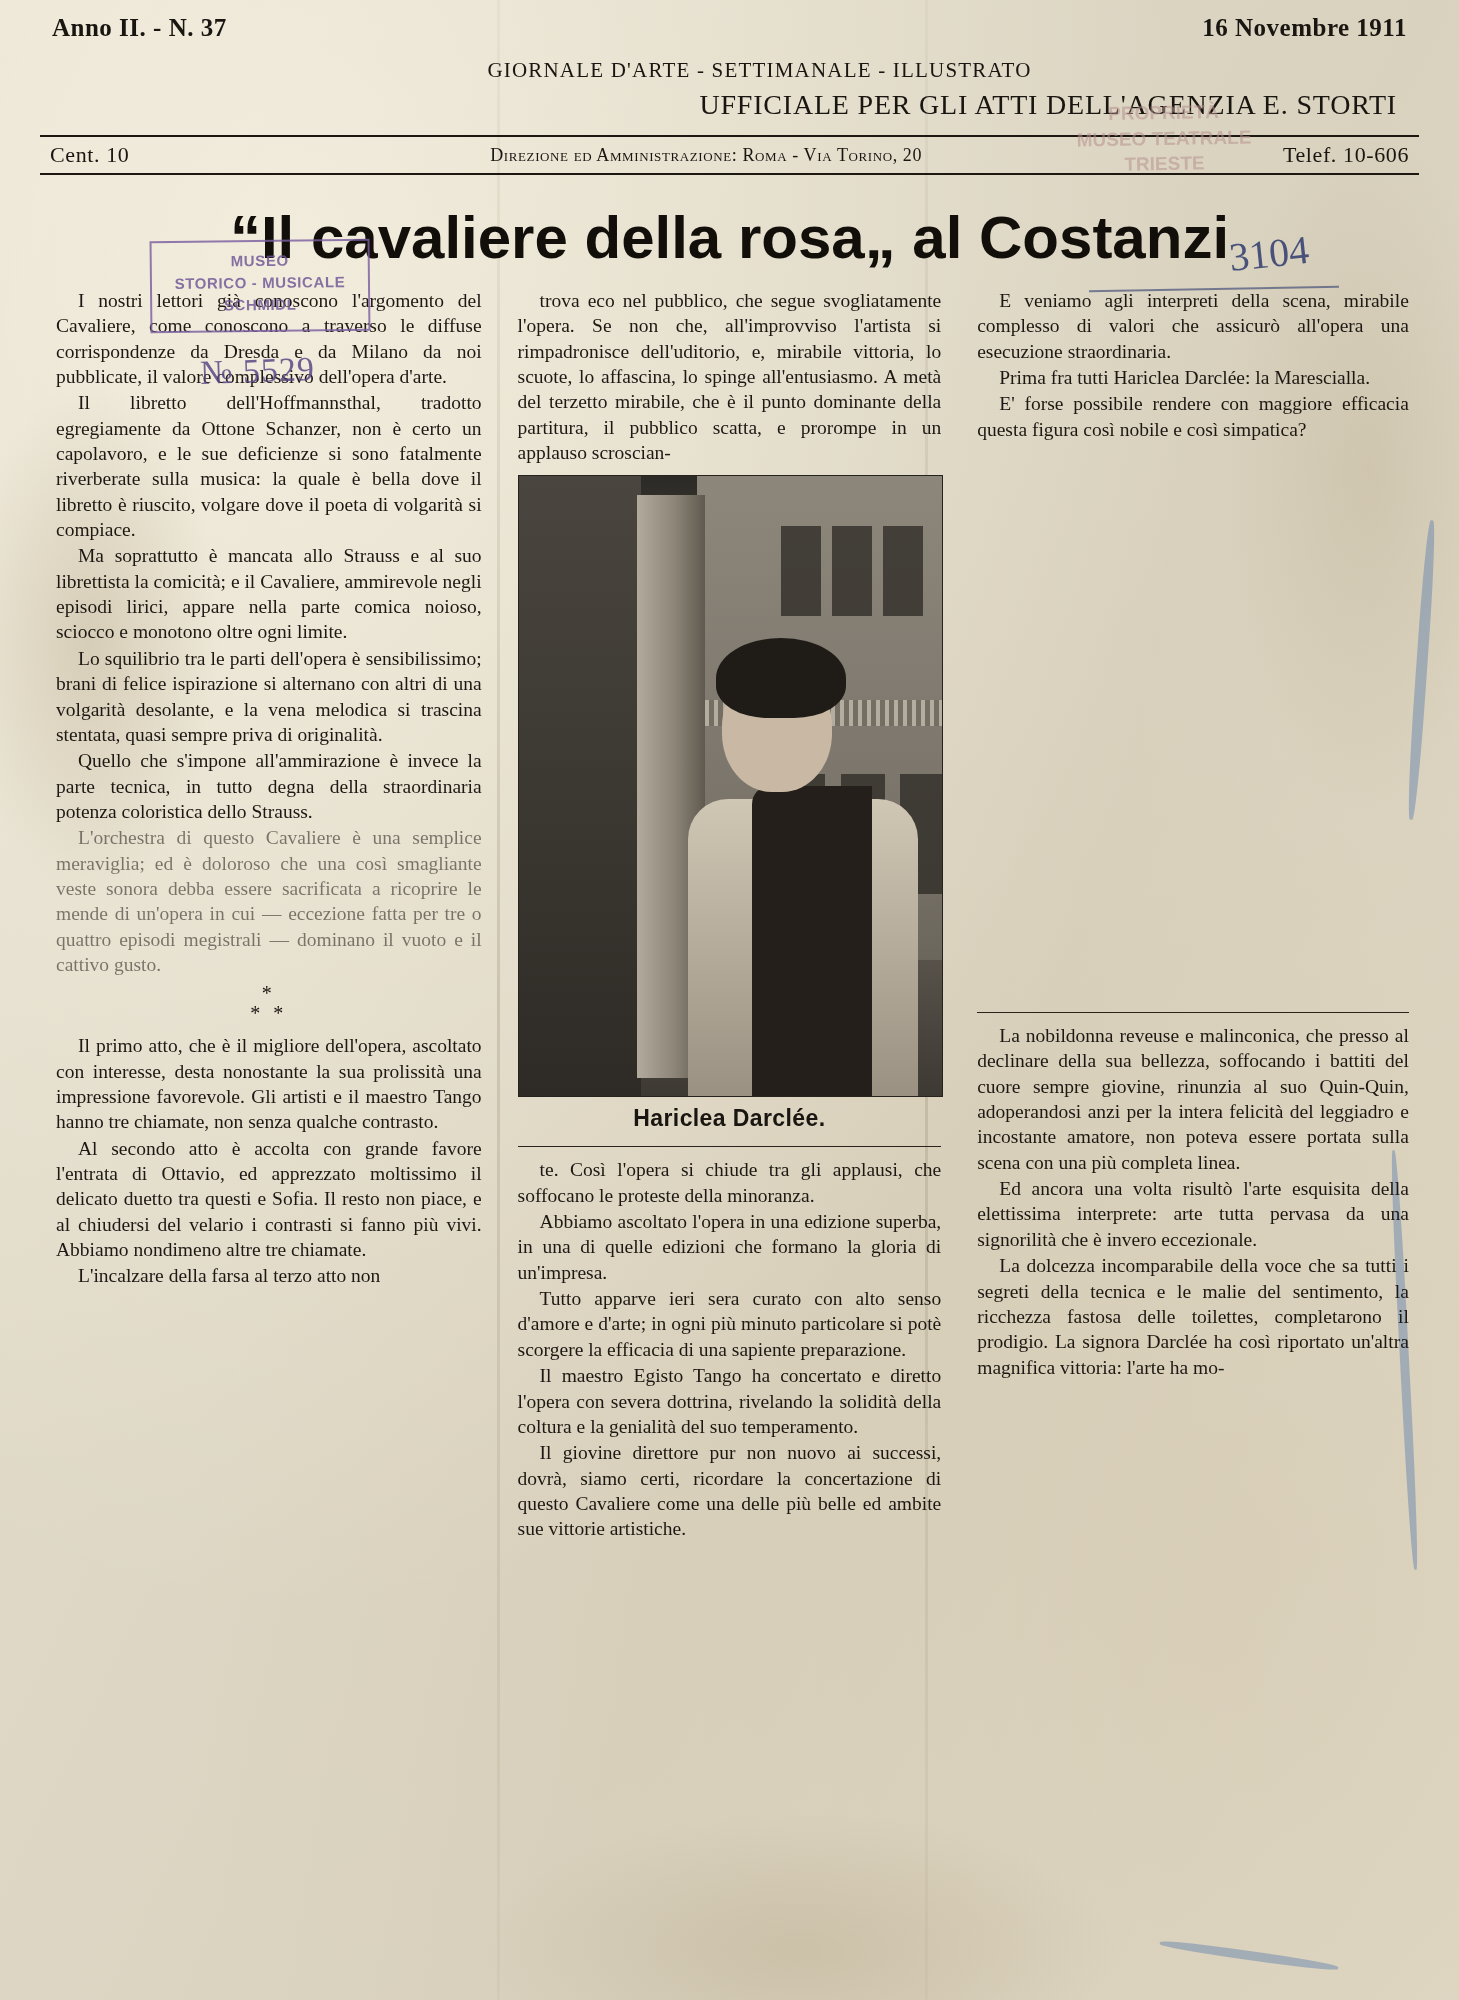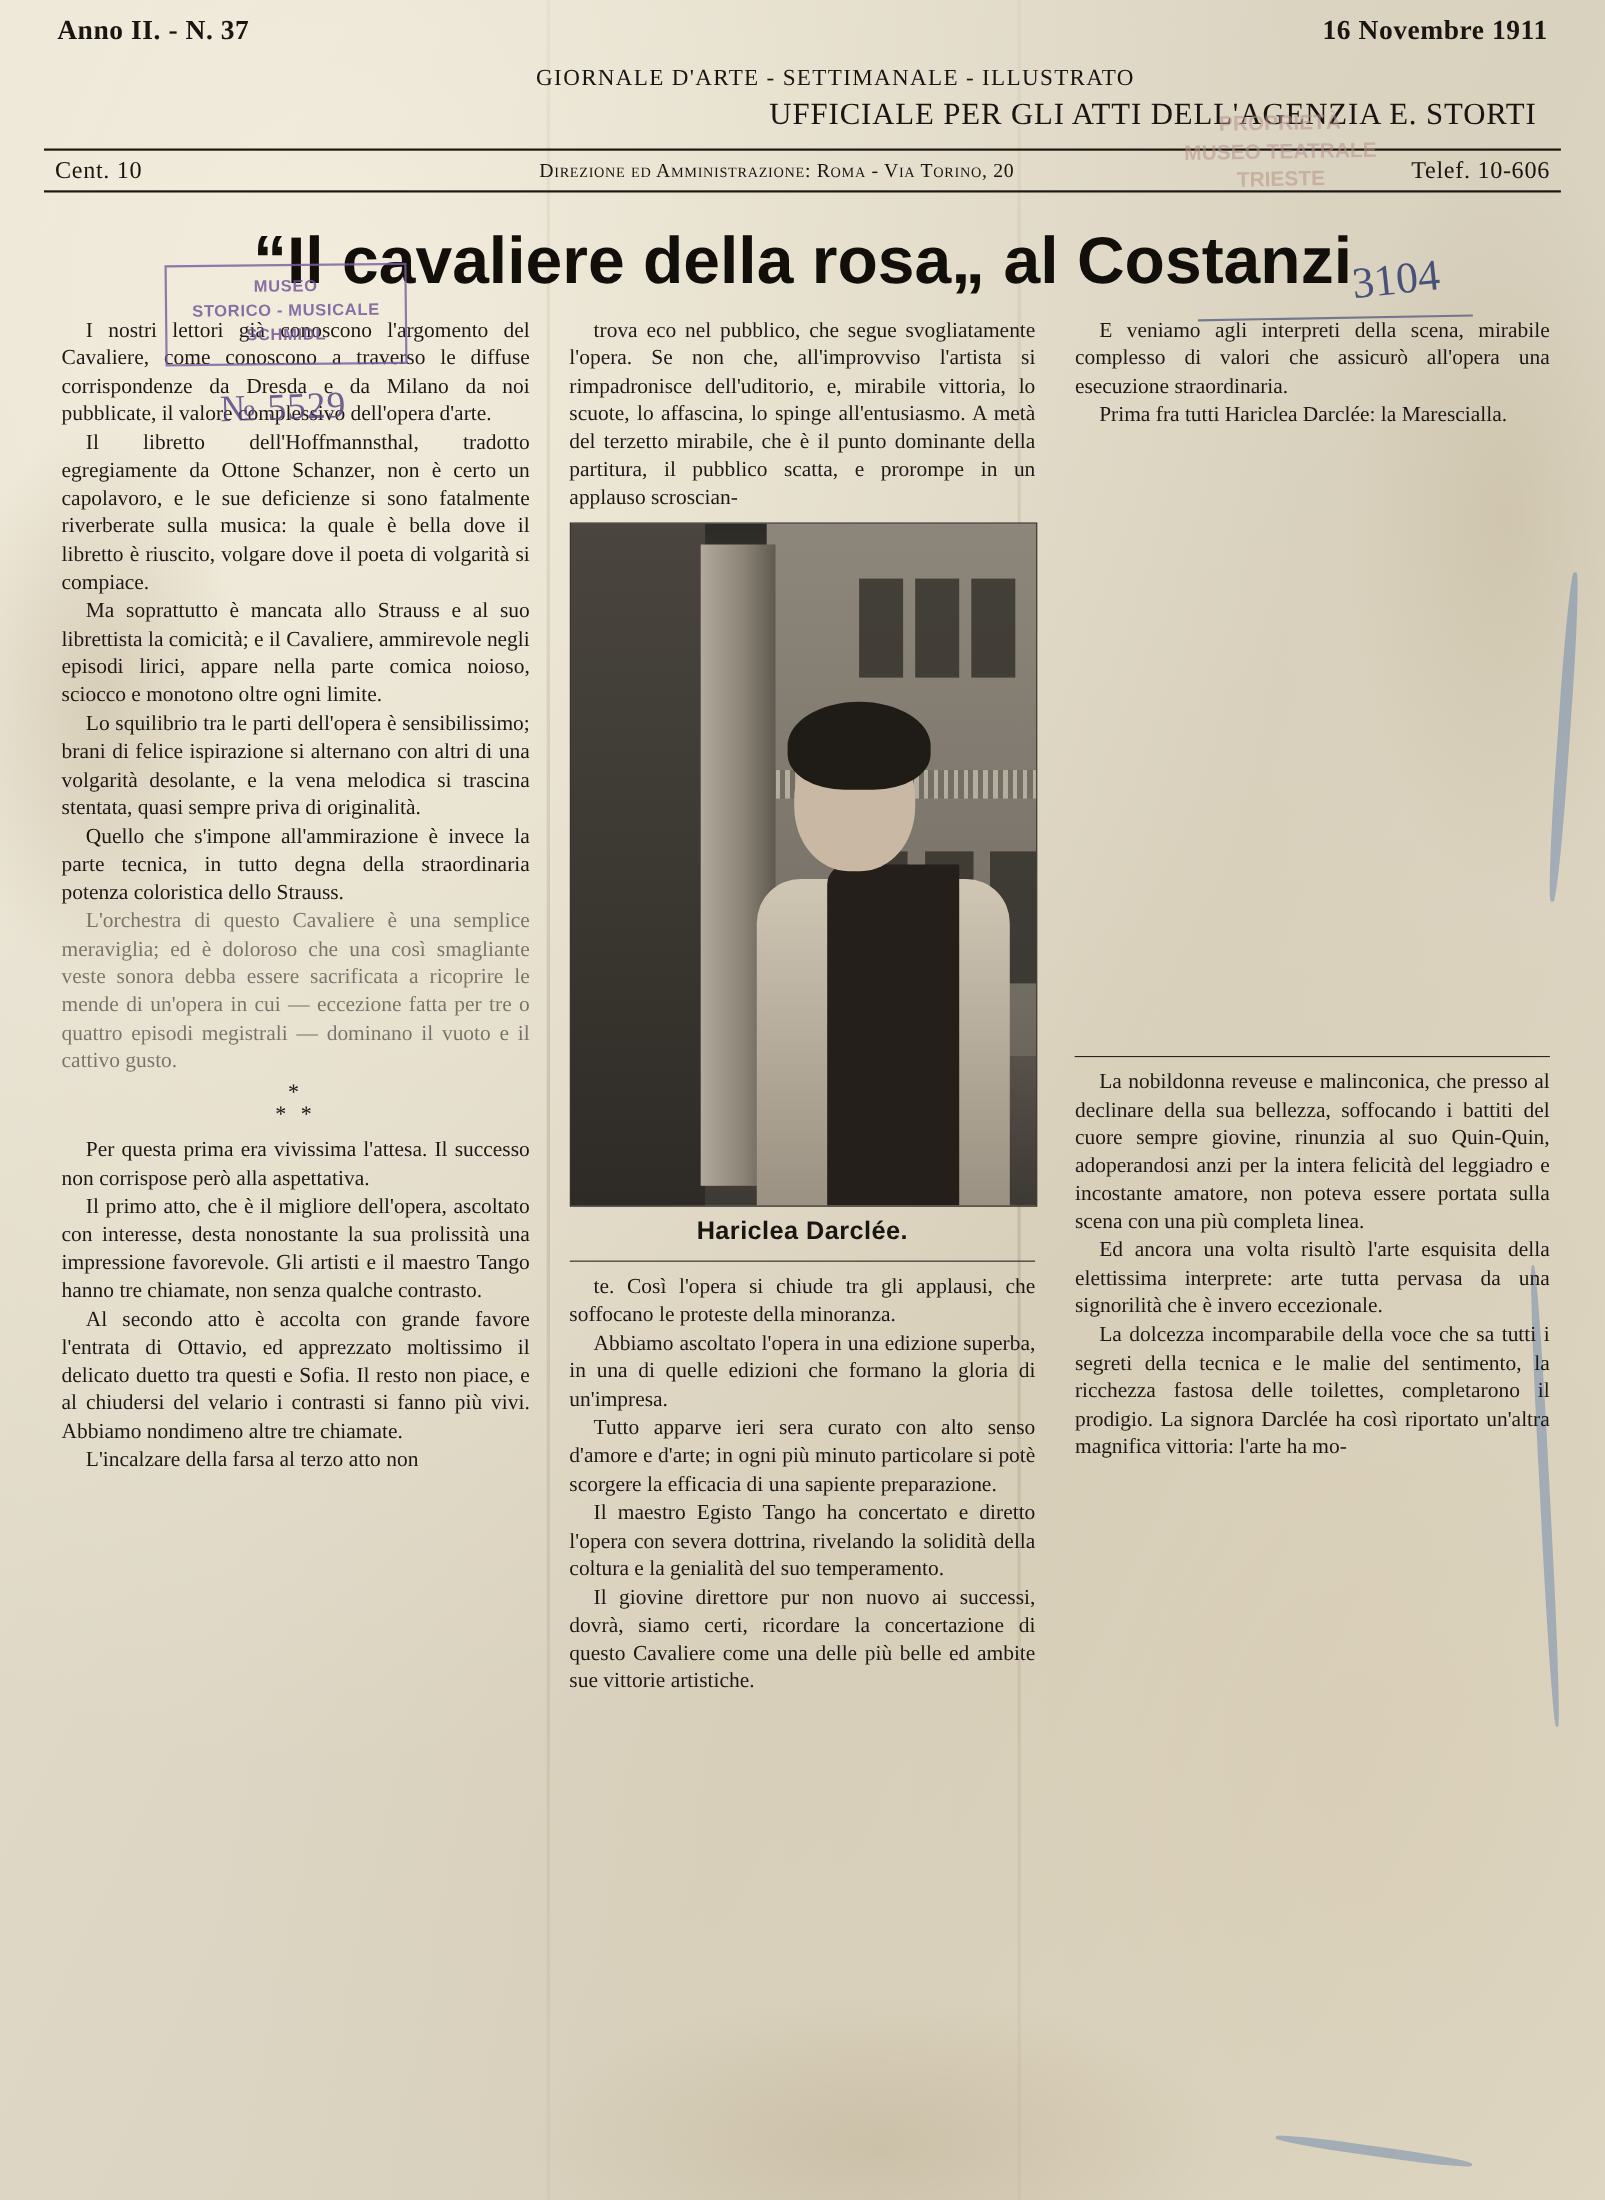--- a/index.html
+++ b/index.html
@@ -178,21 +178,20 @@
 
   <div class="cols">
     <div class="col left">
       <p class="body">I nostri lettori già conoscono l'argomento del Cavaliere, come conoscono a traverso le diffuse corrispondenze da Dresda e da Milano da noi pubblicate, il valore complessivo dell'opera d'arte.</p>
       <p class="body">Il libretto dell'Hoffmannsthal, tradotto egregiamente da Ottone Schanzer, non è certo un capolavoro, e le sue deficienze si sono fatalmente riverberate sulla musica: la quale è bella dove il libretto è riuscito, volgare dove il poeta di volgarità si compiace.</p>
       <p class="body">Ma soprattutto è mancata allo Strauss e al suo librettista la comicità; e il Cavaliere, ammirevole negli episodi lirici, appare nella parte comica noioso, sciocco e monotono oltre ogni limite.</p>
       <p class="body">Lo squilibrio tra le parti dell'opera è sensibilissimo; brani di felice ispirazione si alternano con altri di una volgarità desolante, e la vena melodica si trascina stentata, quasi sempre priva di originalità.</p>
       <p class="body">Quello che s'impone all'ammirazione è invece la parte tecnica, in tutto degna della straordinaria potenza coloristica dello Strauss.</p>
       <p class="body faded">L'orchestra di questo Cavaliere è una semplice meraviglia; ed è doloroso che una così smagliante veste sonora debba essere sacrificata a ricoprire le mende di un'opera in cui — eccezione fatta per tre o quattro episodi megistrali — dominano il vuoto e il cattivo gusto.</p>
       <div class="stars">*<br>* *</div>
-      <p class="body">Per questa prima era vivissima l'attesa. Il successo non corrispose però alla aspettativa.</p>
       <p class="body">Il primo atto, che è il migliore dell'opera, ascoltato con interesse, desta nonostante la sua prolissità una impressione favorevole. Gli artisti e il maestro Tango hanno tre chiamate, non senza qualche contrasto.</p>
       <p class="body">Al secondo atto è accolta con grande favore l'entrata di Ottavio, ed apprezzato moltissimo il delicato duetto tra questi e Sofia. Il resto non piace, e al chiudersi del velario i contrasti si fanno più vivi. Abbiamo nondimeno altre tre chiamate.</p>
       <p class="body">L'incalzare della farsa al terzo atto non</p>
     </div>
 
     <div class="col">
       <p class="body">trova eco nel pubblico, che segue svogliatamente l'opera. Se non che, all'improvviso l'artista si rimpadronisce dell'uditorio, e, mirabile vittoria, lo scuote, lo affascina, lo spinge all'entusiasmo. A metà del terzetto mirabile, che è il punto dominante della partitura, il pubblico scatta, e prorompe in un applauso scroscian-</p>
       <div class="photo-wrap">
         <div class="photo">
           <div class="ph-left"></div>
@@ -216,20 +215,21 @@
       <p class="body">te. Così l'opera si chiude tra gli applausi, che soffocano le proteste della minoranza.</p>
       <p class="body">Abbiamo ascoltato l'opera in una edizione superba, in una di quelle edizioni che formano la gloria di un'impresa.</p>
       <p class="body">Tutto apparve ieri sera curato con alto senso d'amore e d'arte; in ogni più minuto particolare si potè scorgere la efficacia di una sapiente preparazione.</p>
       <p class="body">Il maestro Egisto Tango ha concertato e diretto l'opera con severa dottrina, rivelando la solidità della coltura e la genialità del suo temperamento.</p>
       <p class="body">Il giovine direttore pur non nuovo ai successi, dovrà, siamo certi, ricordare la concertazione di questo Cavaliere come una delle più belle ed ambite sue vittorie artistiche.</p>
     </div>
 
     <div class="col right">
       <p class="body">E veniamo agli interpreti della scena, mirabile complesso di valori che assicurò all'opera una esecuzione straordinaria.</p>
       <p class="body">Prima fra tutti Hariclea Darclée: la Marescialla.</p>
+      <p class="body">E' forse possibile rendere con maggiore efficacia questa figura così nobile e così simpatica?</p>
       <div style="height:556px"></div>
       <div class="midrule"></div>
       <p class="body">La nobildonna reveuse e malinconica, che presso al declinare della sua bellezza, soffocando i battiti del cuore sempre giovine, rinunzia al suo Quin-Quin, adoperandosi anzi per la intera felicità del leggiadro e incostante amatore, non poteva essere portata sulla scena con una più completa linea.</p>
       <p class="body">Ed ancora una volta risultò l'arte esquisita della elettissima interprete: arte tutta pervasa da una signorilità che è invero eccezionale.</p>
       <p class="body">La dolcezza incomparabile della voce che sa tutti i segreti della tecnica e le malie del sentimento, la ricchezza fastosa delle toilettes, completarono il prodigio. La signora Darclée ha così riportato un'altra magnifica vittoria: l'arte ha mo-</p>
     </div>
   </div>
 
 </div>
 

